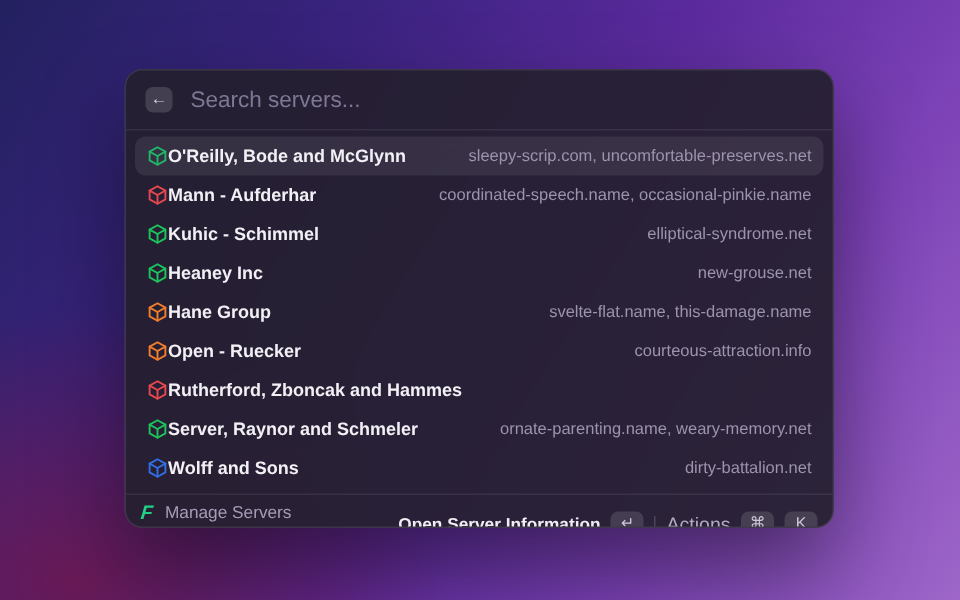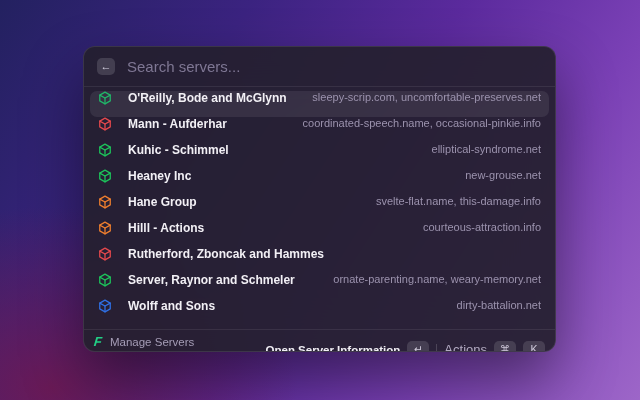--- a/index.html
+++ b/index.html
@@ -31,22 +31,22 @@
   }
   .search-input{
     flex:1;background:transparent;border:none;outline:none;
     color:#efedf4;font-size:15px;font-family:inherit;
   }
   .search-input::placeholder{color:#7f7794;}
   .hdiv{height:1px;background:rgba(255,255,255,0.08);flex:0 0 auto;}
   
   .list{flex:1;padding:4px 6px;display:flex;flex-direction:column;}
   .row{
-    height:26px;border-radius:7px;display:flex;align-items:flex-start;
-    gap:16px;padding:0 8px;cursor:pointer;flex:0 0 auto;box-sizing:border-box;
+    height:26px;border-radius:7px;display:flex;align-items:center;
+    gap:0;padding:0 8px;cursor:pointer;flex:0 0 auto;box-sizing:border-box;
   }
   .row.selected{background:rgba(255,255,255,0.08);}
   .cube{display:flex;align-items:center;flex:0 0 auto;}
   .row-name{color:#f2f0f5;font-size:12px;font-weight:600;white-space:nowrap;}
   .row-domains{margin-left:auto;color:#9c93ae;font-size:11px;white-space:nowrap;}
   
   .footer{height:23px;display:flex;align-items:center;padding:0 10px;gap:8px;flex:0 0 auto;}
   .logo{
     font-weight:900;font-style:italic;font-size:13px;color:#22cf85;
     transform:skewX(-6deg);flex:0 0 auto;line-height:1;
@@ -92,21 +92,21 @@
 
     <div class="row">
       <span class="cube" style="color: rgb(229, 72, 77);">
         <svg width="14" height="14" viewBox="0 0 24 24" fill="none" stroke="currentColor" stroke-width="2.2" stroke-linejoin="round" stroke-linecap="round">
           <polygon points="12 2 21 7 21 17 12 22 3 17 3 7"></polygon>
           <polyline points="3 7 12 12 21 7"></polyline>
           <line x1="12" y1="12" x2="12" y2="22"></line>
         </svg>
       </span>
       <span class="row-name">Mann - Aufderhar</span>
-      <span class="row-domains">coordinated-speech.name, occasional-pinkie.info</span>
+      <span class="row-domains">coordinated-speech.name, occasional-pinkie.name</span>
     </div>
 
     <div class="row">
       <span class="cube" style="color: rgb(29, 195, 91);">
         <svg width="14" height="14" viewBox="0 0 24 24" fill="none" stroke="currentColor" stroke-width="2.2" stroke-linejoin="round" stroke-linecap="round">
           <polygon points="12 2 21 7 21 17 12 22 3 17 3 7"></polygon>
           <polyline points="3 7 12 12 21 7"></polyline>
           <line x1="12" y1="12" x2="12" y2="22"></line>
         </svg>
       </span>
@@ -128,32 +128,32 @@
 
     <div class="row">
       <span class="cube" style="color: rgb(238, 126, 46);">
         <svg width="14" height="14" viewBox="0 0 24 24" fill="none" stroke="currentColor" stroke-width="2.2" stroke-linejoin="round" stroke-linecap="round">
           <polygon points="12 2 21 7 21 17 12 22 3 17 3 7"></polygon>
           <polyline points="3 7 12 12 21 7"></polyline>
           <line x1="12" y1="12" x2="12" y2="22"></line>
         </svg>
       </span>
       <span class="row-name">Hane Group</span>
-      <span class="row-domains">svelte-flat.name, this-damage.info</span>
+      <span class="row-domains">svelte-flat.name, this-damage.name</span>
     </div>
 
     <div class="row">
       <span class="cube" style="color: rgb(238, 126, 46);">
         <svg width="14" height="14" viewBox="0 0 24 24" fill="none" stroke="currentColor" stroke-width="2.2" stroke-linejoin="round" stroke-linecap="round">
           <polygon points="12 2 21 7 21 17 12 22 3 17 3 7"></polygon>
           <polyline points="3 7 12 12 21 7"></polyline>
           <line x1="12" y1="12" x2="12" y2="22"></line>
         </svg>
       </span>
-      <span class="row-name">Hilll - Actions</span>
+      <span class="row-name">Open - Ruecker</span>
       <span class="row-domains">courteous-attraction.info</span>
     </div>
 
     <div class="row">
       <span class="cube" style="color: rgb(229, 72, 77);">
         <svg width="14" height="14" viewBox="0 0 24 24" fill="none" stroke="currentColor" stroke-width="2.2" stroke-linejoin="round" stroke-linecap="round">
           <polygon points="12 2 21 7 21 17 12 22 3 17 3 7"></polygon>
           <polyline points="3 7 12 12 21 7"></polyline>
           <line x1="12" y1="12" x2="12" y2="22"></line>
         </svg>

